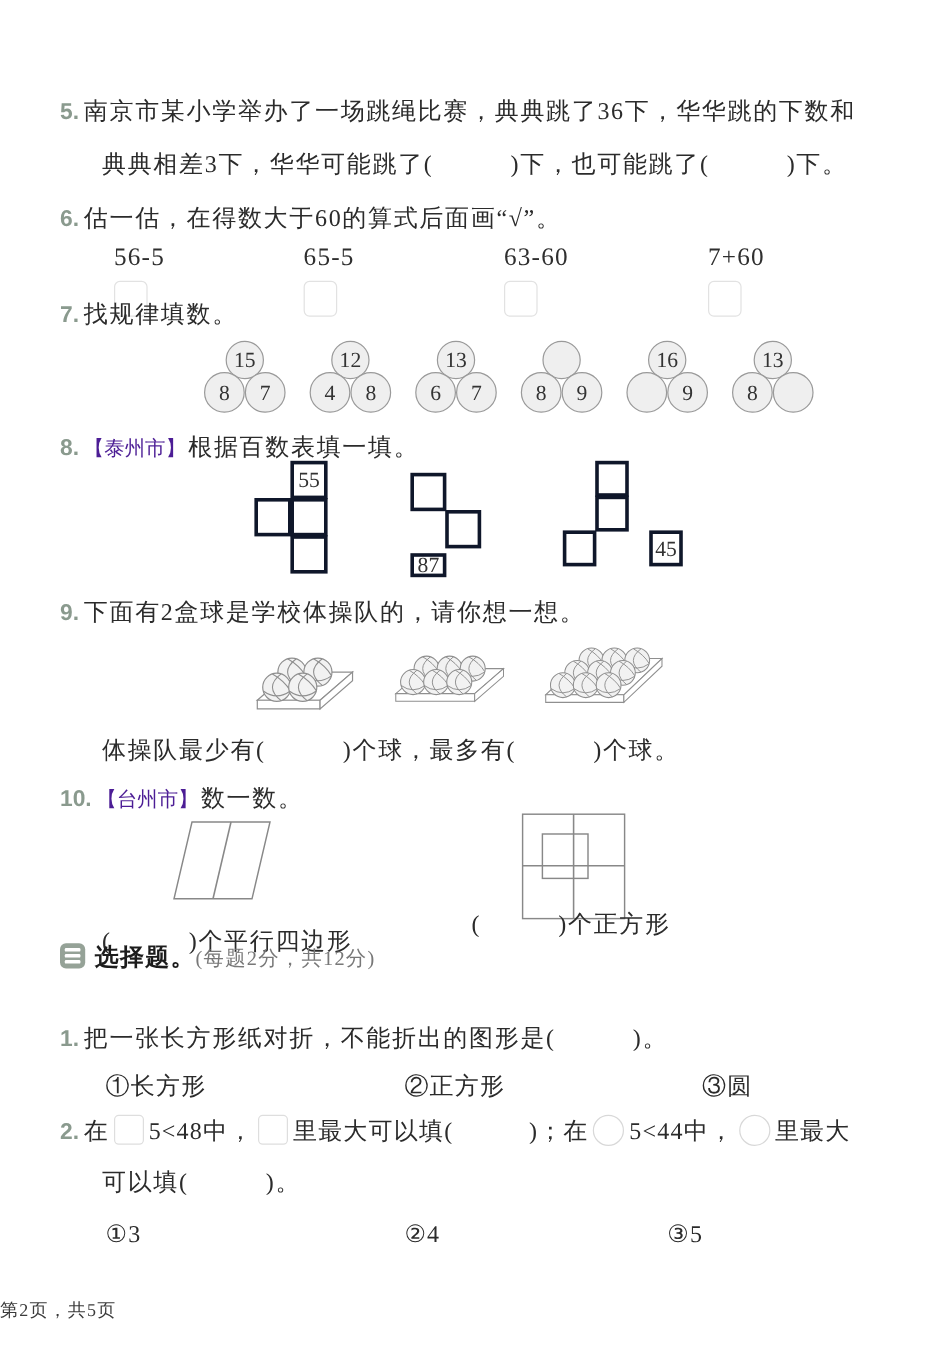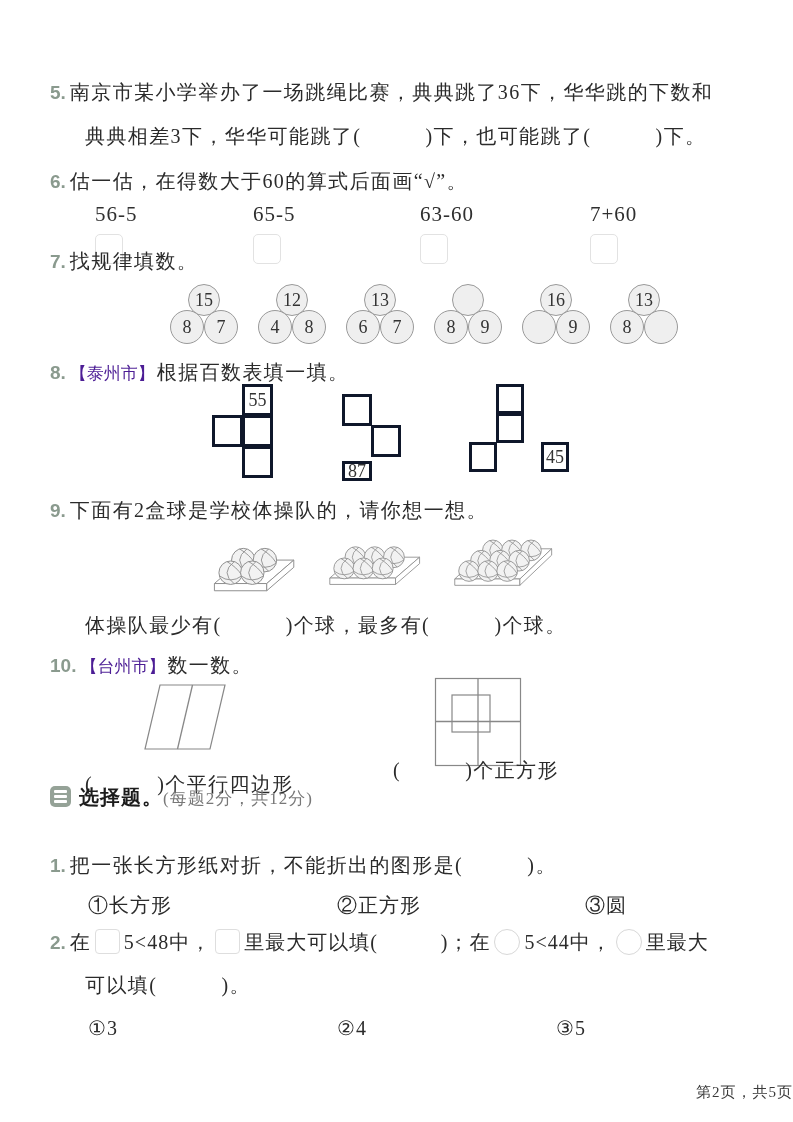--- a/index.html
+++ b/index.html
@@ -58,21 +58,21 @@
   .cnote { color:#787878; font-size:17px; letter-spacing:1px; }
   .sqbox {
     display:inline-block; width:25px; height:25px; background:#fff;
     border:1.5px solid #dedede; border-radius:4px; vertical-align:-5px; margin:0 4px;
   }
   .circbox {
     display:inline-block; width:26px; height:26px; background:#fff;
     border:1.5px solid #d8d8d8; border-radius:50%; vertical-align:-6px; margin:0 4px;
   }
   .opt { font-size:20px; letter-spacing:1px; }
-  .footer { left:0; right:0; text-align:right; font-size:15px; color:#3a3a3a; letter-spacing:1px; }
+  .footer { left:0; right:0; text-align:left; font-size:15px; color:#3a3a3a; letter-spacing:1px; }
   svg { display:block; }
   .figline { stroke:#888; fill:none; stroke-width:1.3; }
 </style>
 </head>
 <body>
 
 <svg style="position:absolute;width:0;height:0" aria-hidden="true">
   <defs>
     <g id="ball">
       <circle r="13" fill="#f2f2f2" stroke="#8f8f8f" stroke-width="1.1"></circle>

